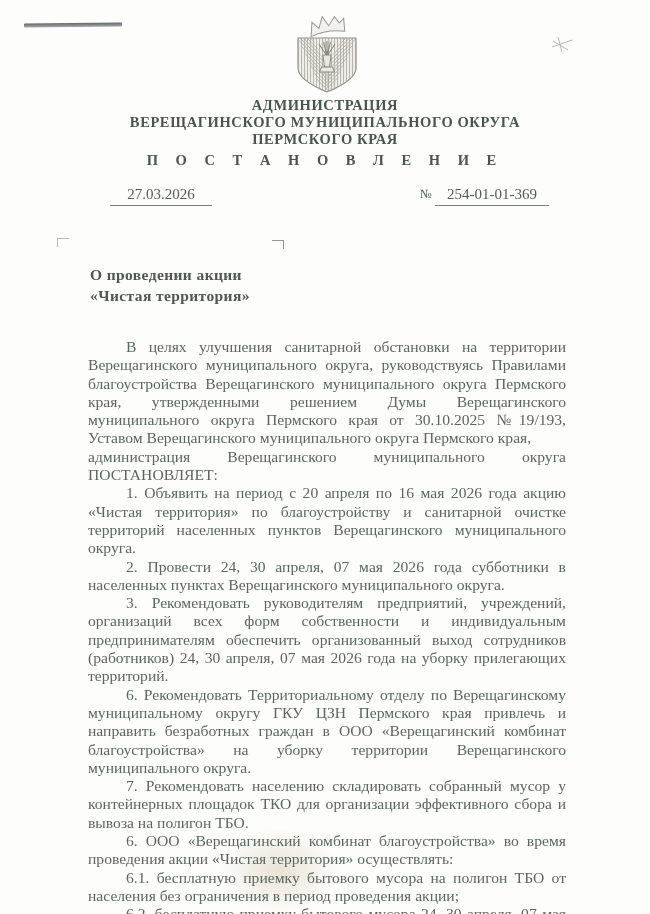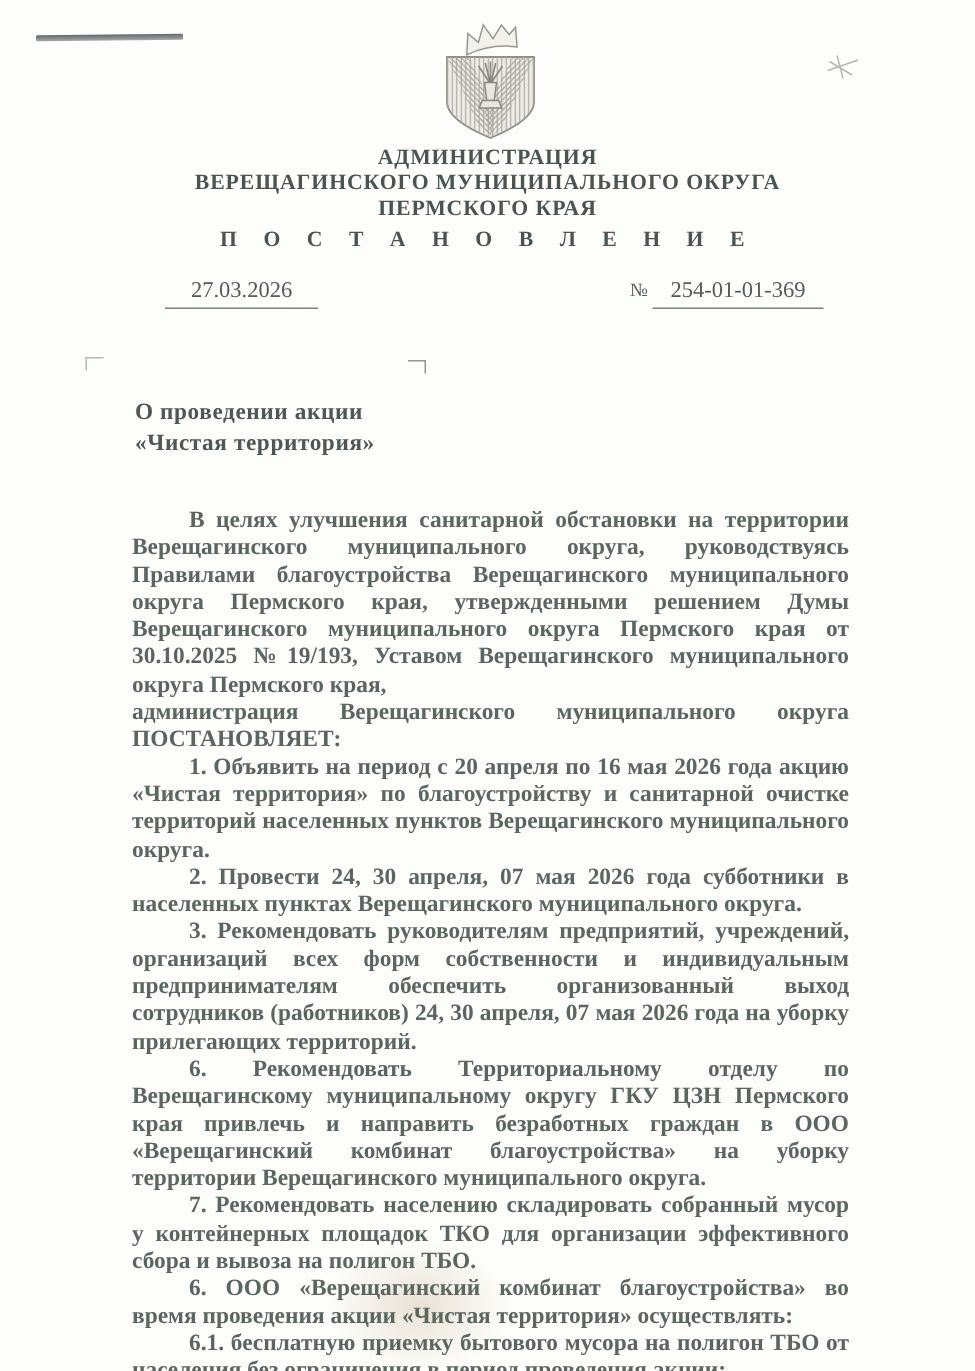--- a/index.html
+++ b/index.html
@@ -33,21 +33,21 @@
   .num-group{position:absolute;left:420px;top:0;}
   .no-sign{font-size:12.5px;vertical-align:1px;padding-right:3px;}
   .num-field{display:inline-block;width:114px;text-align:center;
     border-bottom:1.5px solid #75837b;padding-bottom:2px;}
   
   .subject{position:absolute;left:90px;top:264px;width:300px;
     font-weight:bold;font-size:15.5px;line-height:21px;color:#4c5952;letter-spacing:.4px;}
   
   .body-text{position:absolute;left:88px;top:338px;width:478px;
     font-size:15.6px;line-height:18.3px;text-align:justify;color:#5a675f;}
-  .body-text p{margin:0;text-indent:38px;font-weight:bold;}
+  .body-text p{margin:0;text-indent:38px;}
   .body-text p.noindent{text-indent:0;}
 </style>
 </head>
 <body>
 
 <div class="page">
 
   <div class="scan-line"></div>
   <svg class="pen-mark" width="28" height="22" viewBox="0 0 28 22">
     <path d="M24 6 L4 13 M10 3 L14 18 M5 7 L20 16" stroke="#9b9f9c" stroke-width="1" fill="none"></path>

